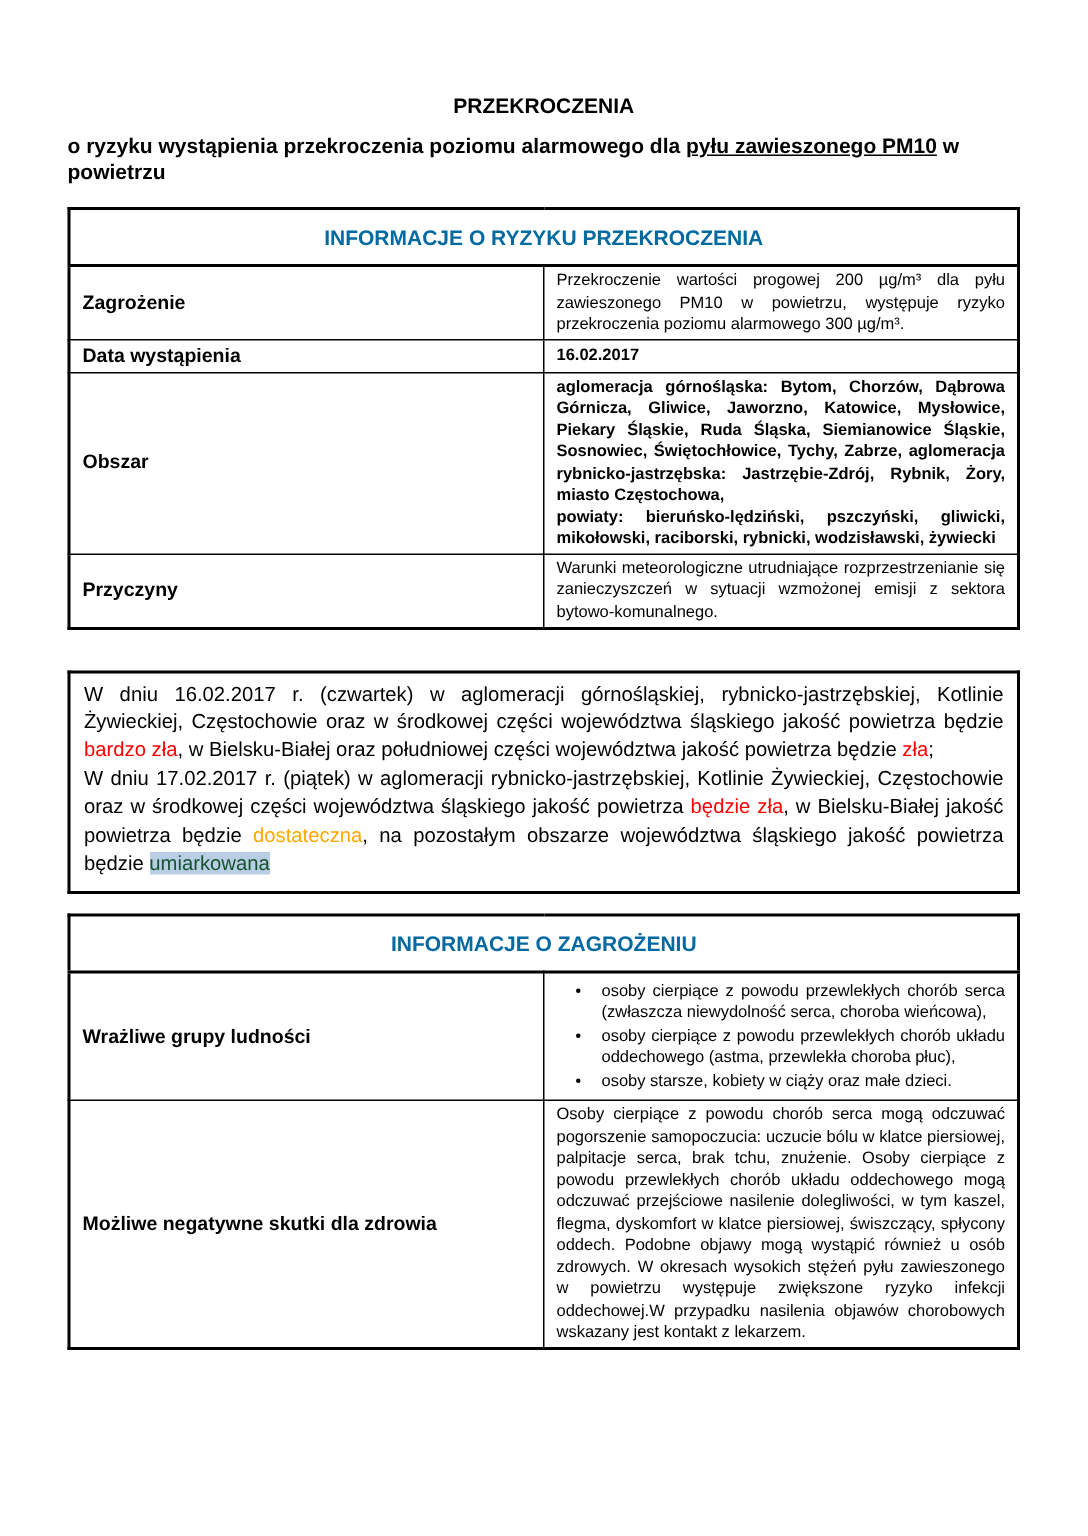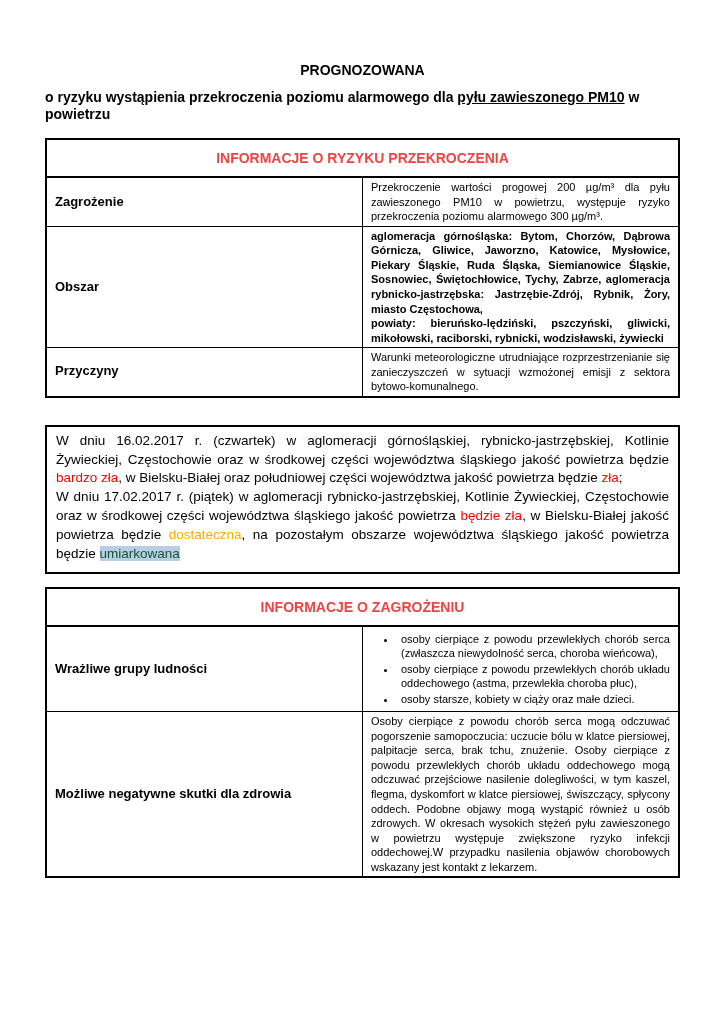--- a/index.html
+++ b/index.html
@@ -20,21 +20,21 @@
   table.tbl{
     width:100%;border-collapse:collapse;table-layout:fixed;
     border:2px solid #000;
   }
   table.tbl td{border:1px solid #000;vertical-align:middle;}
   .tbl-risk{margin-top:16px;}
   .tbl-forecast{margin-top:27px;}
   .tbl-threat{margin-top:13px;}
   td.tbl-header{
     text-align:center;font-weight:bold;font-size:14px;
-    color:#ef4444;
+    color:#0369a1;
     padding:10px 6px;
     border-bottom:2px solid #000 !important;
   }
   td.lbl{
     width:157px;font-weight:bold;font-size:13px;
     padding:2px 4px 2px 8px;line-height:1.3;
   }
   td.val{
     font-size:11px;line-height:1.32;
     padding:2px 8px;text-align:justify;
@@ -52,31 +52,35 @@
   ul.bullets li{
     text-align:justify;padding-left:4px;margin:1px 0;
   }
   .obszar-block{margin:0;}
 </style>
 </head>
 <body>
 
 <div class="page">
 
-  <div class="doc-title">PROGNOZOWANA</div>
+  <div class="doc-title">PRZEKROCZENIA</div>
   <div class="doc-subtitle"><span>o ryzyku wystąpienia przekroczenia poziomu alarmowego dla </span><span class="seg-underline">pyłu zawieszonego PM10</span><span> w powietrzu</span></div>
 
   <table class="tbl tbl-risk">
     <tbody>
       <tr>
         <td class="tbl-header" colspan="2">INFORMACJE O RYZYKU PRZEKROCZENIA</td>
       </tr>
       <tr>
         <td class="lbl">Zagrożenie</td>
         <td class="val">Przekroczenie wartości progowej 200 µg/m³ dla pyłu zawieszonego PM10 w powietrzu, występuje ryzyko przekroczenia poziomu alarmowego 300 µg/m³.</td>
+      </tr>
+      <tr>
+        <td class="lbl">Data wystąpienia</td>
+        <td class="val bold">16.02.2017</td>
       </tr>
       <tr>
         <td class="lbl">Obszar</td>
         <td class="val bold">
           <div class="obszar-block">aglomeracja górnośląska:  Bytom, Chorzów, Dąbrowa Górnicza, Gliwice, Jaworzno, Katowice, Mysłowice, Piekary Śląskie, Ruda Śląska, Siemianowice Śląskie, Sosnowiec, Świętochłowice, Tychy, Zabrze, aglomeracja rybnicko-jastrzębska: Jastrzębie-Zdrój, Rybnik, Żory, miasto Częstochowa,</div>
           <div class="obszar-block">powiaty: bieruńsko-lędziński, pszczyński, gliwicki, mikołowski, raciborski, rybnicki, wodzisławski, żywiecki</div>
         </td>
       </tr>
       <tr>
         <td class="lbl">Przyczyny</td>

